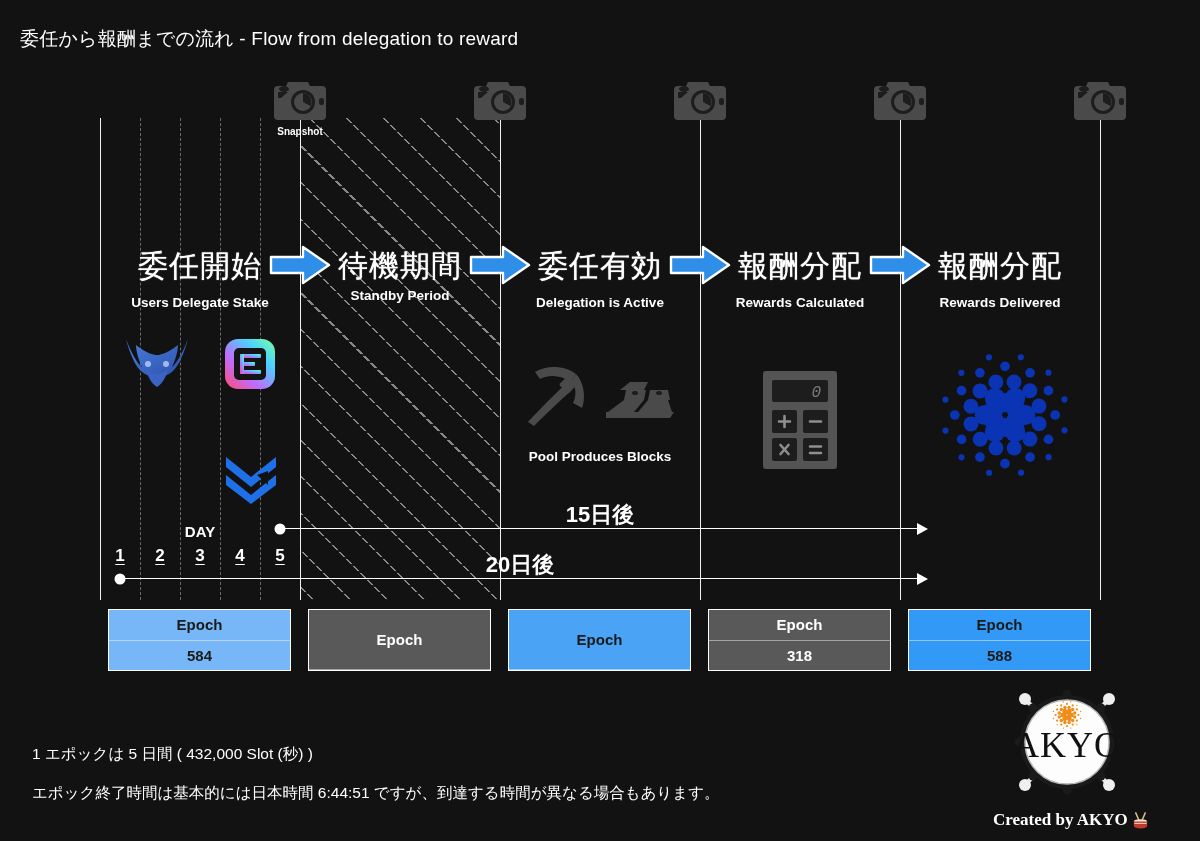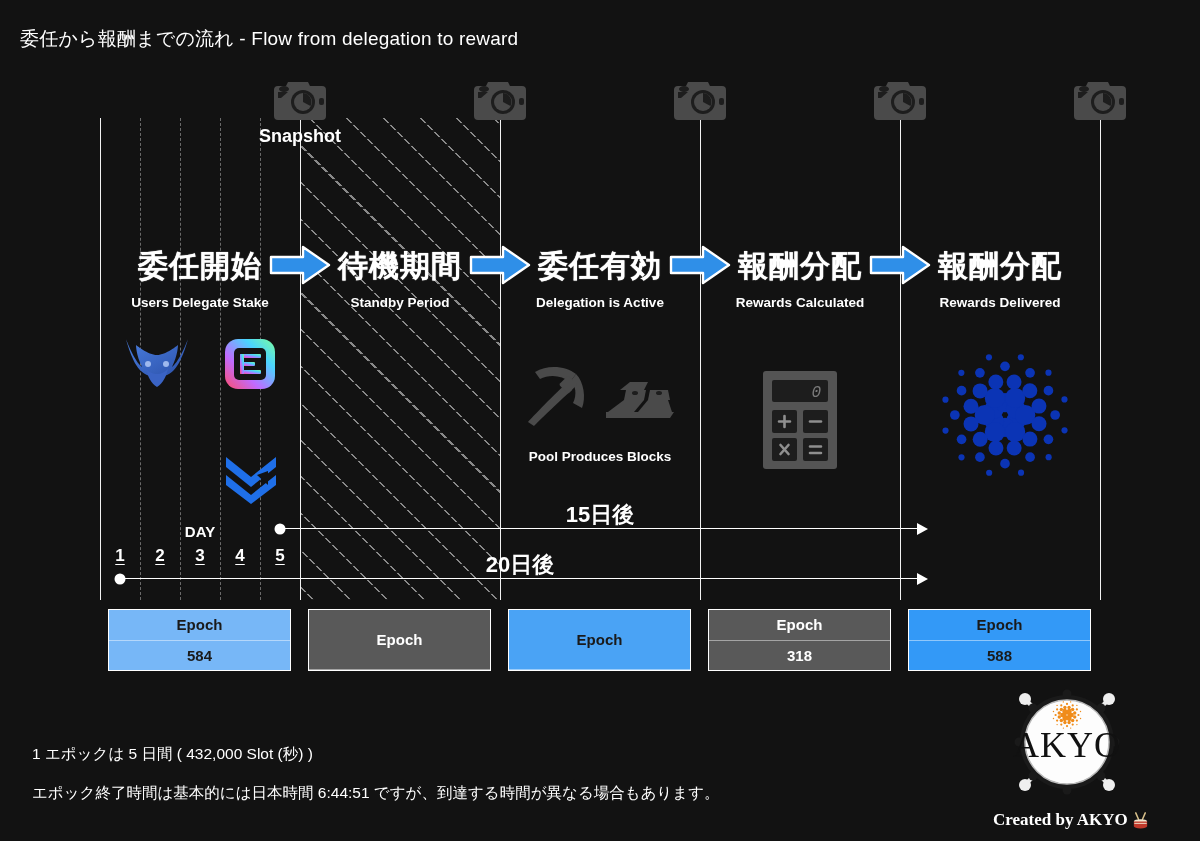--- a/index.html
+++ b/index.html
@@ -34,27 +34,27 @@
 
   
   .vrule { position:absolute; top:118px; width:1px; height:482px; background:#f2f2f2; }
   .vdash { position:absolute; top:118px; width:0px; height:482px;
            border-left:1px dashed #6a6a6a; }
 
   
   .cam { position:absolute; width:56px; height:46px; transform:translateX(-50%); }
   .cam svg { display:block; width:56px; height:46px; }
   .snapshot-label {
-    position:absolute; font-size:18px; font-weight:bold; color:#fff;
+    position:absolute; font-size:10px; font-weight:bold; color:#fff;
     transform:translateX(-50%); white-space:nowrap;
   }
 
   
   .stage-jp {
-    position:absolute; font-size:30px; font-weight:bold; color:#fff;
+    position:absolute; font-size:30px; font-weight:normal; color:#fff;
     transform:translateX(-50%); white-space:nowrap; letter-spacing:1px;
     text-shadow:0 0 1px #fff;
   }
   .stage-en {
     position:absolute; font-size:13.5px; font-weight:bold; color:#fff;
     transform:translateX(-50%); white-space:nowrap;
   }
 
   
   .arrow { position:absolute; width:62px; height:40px; transform:translate(-50%,-50%); }
@@ -218,21 +218,21 @@
   <path d="M6 16 L16 16 L9 22 L6 22 Z" fill="#1d1d1d"></path>
 </svg>
       </div>
     </div>
   <div class="snapshot-label" style="left:300px; top:126px;">Snapshot</div>
 
   <div id="stages">
       <div class="stage-jp" style="left: 200px; top: 246px;">委任開始</div>
       <div class="stage-en" style="left: 200px; top: 295px;">Users Delegate Stake</div>
       <div class="stage-jp" style="left: 400px; top: 246px;">待機期間</div>
-      <div class="stage-en" style="left: 400px; top: 295px;">Standby Period</div>
+      <div class="stage-en" style="left: 400px; top: 288px;">Standby Period</div>
       <div class="stage-jp" style="left: 600px; top: 246px;">委任有効</div>
       <div class="stage-en" style="left: 600px; top: 295px;">Delegation is Active</div>
       <div class="stage-jp" style="left: 800px; top: 246px;">報酬分配</div>
       <div class="stage-en" style="left: 800px; top: 295px;">Rewards Calculated</div>
       <div class="stage-jp" style="left: 1000px; top: 246px;">報酬分配</div>
       <div class="stage-en" style="left: 1000px; top: 295px;">Rewards Delivered</div>
     </div>
 
   <div id="arrows">
       <div class="arrow" style="left: 300px; top: 265px;">

